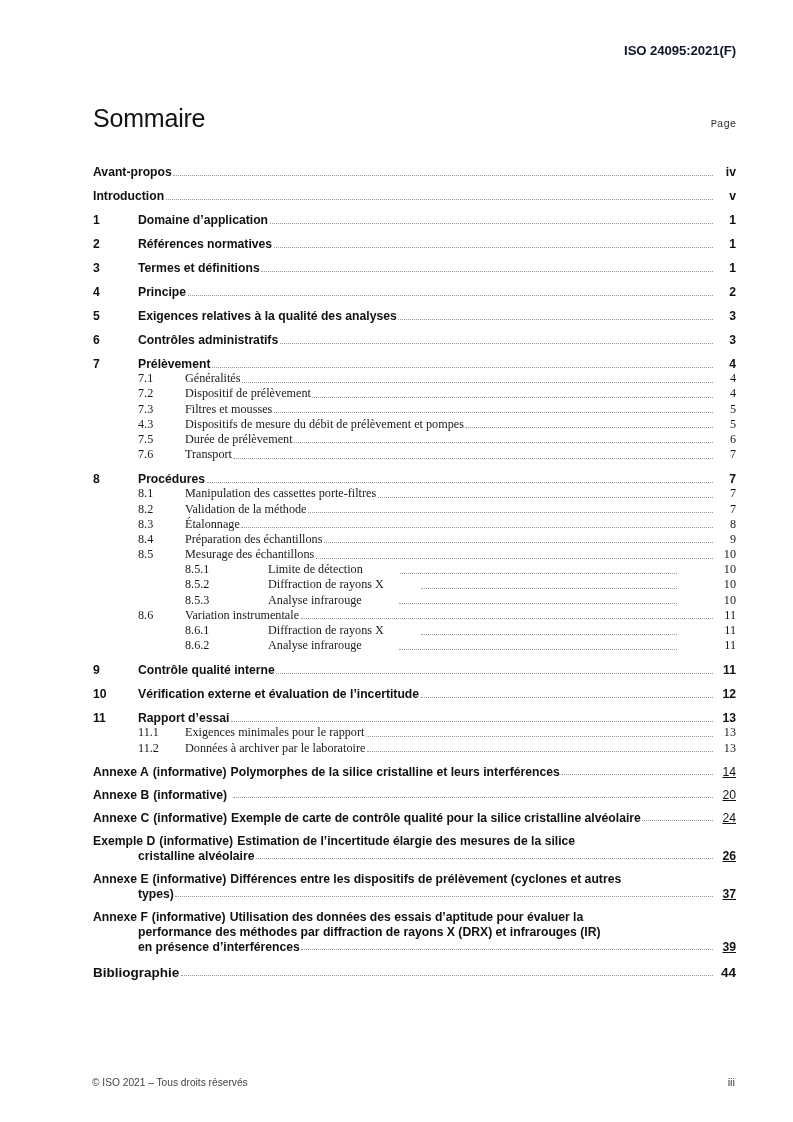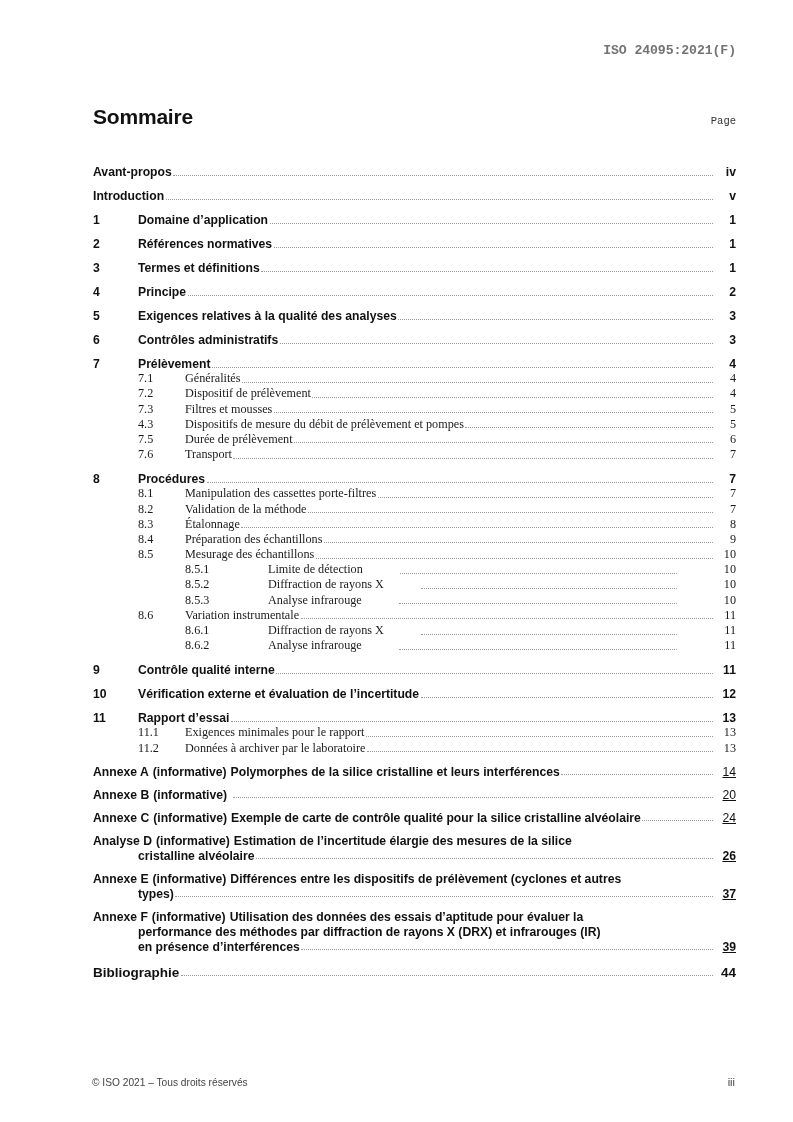--- a/index.html
+++ b/index.html
@@ -20,42 +20,42 @@
     background: #ffffff;
     overflow: hidden;
     box-sizing: border-box;
   }
 
   
   .running-head {
     position: absolute;
     top: 43px;
     right: 57px;
-    font-family: Liberation Mono, monospace;
+    font-family: Liberation Sans, sans-serif;
     font-weight: bold;
     font-size: 13.2px;
     letter-spacing: -0.1px;
-    color: #737373;
+    color: #0f172a;
     white-space: nowrap;
   }
 
   
   .title-row {
     position: absolute;
     top: 106px;
     left: 93px;
     width: 643px;
     display: flex;
     align-items: baseline;
     justify-content: space-between;
   }
   .doc-title {
     font-family: "Liberation Sans", "DejaVu Sans", sans-serif;
-    font-weight: bold;
-    font-size: 21px;
+    font-weight: normal;
+    font-size: 25px;
     line-height: 1;
     color: #111111;
     letter-spacing: -0.2px;
   }
   .page-word {
     font-family: Liberation Mono, monospace;
     font-size: 10.5px;
     color: #333333;
     font-weight: normal;
   }
@@ -442,21 +442,21 @@
         <div class="annex-inner">
           <span class="annex-label">Annexe C</span>
           <span class="annex-kind">(informative)</span>
           <span class="annex-title">Exemple de carte de contrôle qualité pour la silice cristalline alvéolaire</span>
           <span class="leader"></span>
           <span class="pg">24</span>
         </div>
       </div>
       <div class="annex">
         <div class="annex-inner">
-          <span class="annex-label">Analyse D</span>
+          <span class="annex-label">Exemple D</span>
           <span class="annex-kind">(informative)</span>
           <span class="annex-title">Estimation de l’incertitude élargie des mesures de la silice</span>
         </div>
         <div class="annex-title-wrap">
           <span class="twl">cristalline alvéolaire</span>
           <span class="leader"></span>
           <span class="pg">26</span>
         </div>
       </div>
       <div class="annex">

